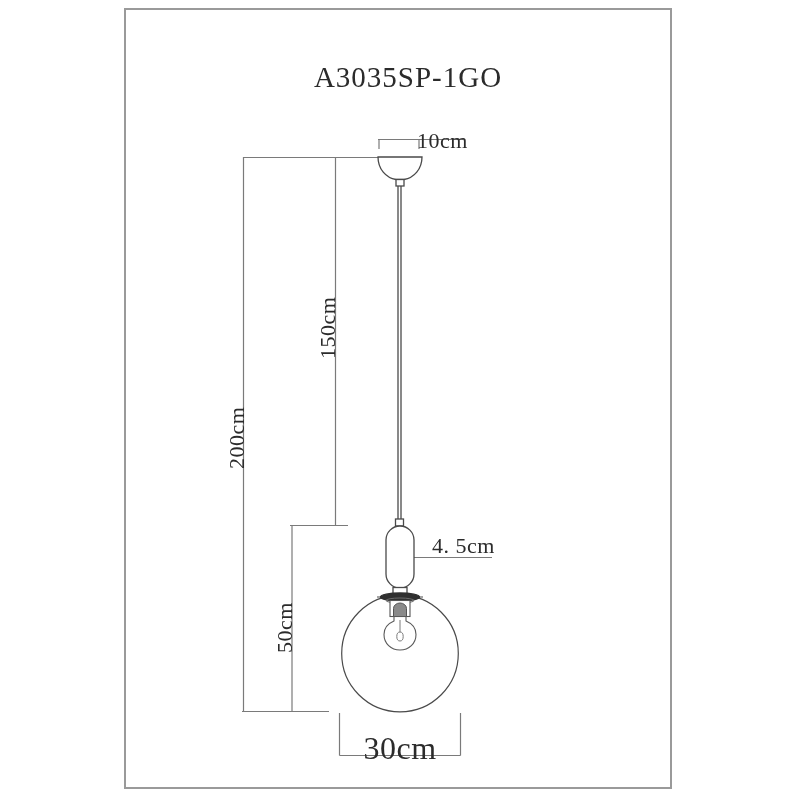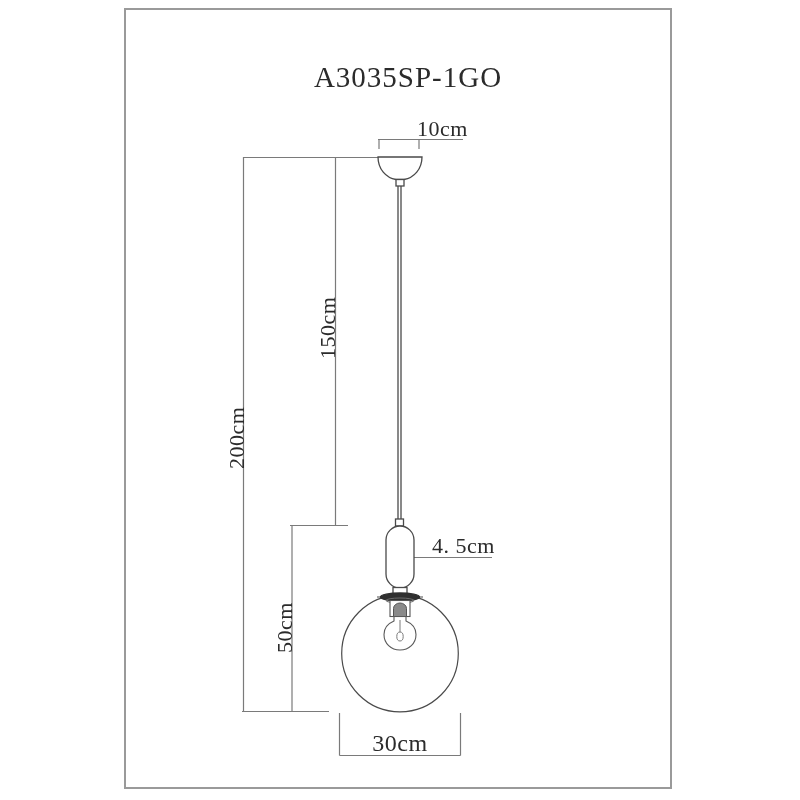--- a/index.html
+++ b/index.html
@@ -43,23 +43,23 @@
     left: 258px;
     top: 61px;
     width: 300px;
     text-align: center;
     font-size: 29px;
     letter-spacing: 1px;
   }
   .dim {
     font-size: 22px;
   }
-  .dim-10 { left: 417px; top: 116px; }
+  .dim-10 { left: 417px; top: 128px; }
   .dim-65 { left: 432px; top: 533px; }
-  .dim-30 { left: 350px; top: 730px; width: 100px; text-align: center; font-size: 24px; }
+  .dim-30 { left: 350px; top: 730px; width: 100px; text-align: center; font-size: 32px; }
   .rot {
     transform: rotate(-90deg);
     text-align: center;
   }
   .dim-200 { left: 206px; top: 425px; width: 62px; }
   .dim-150 { left: 299px; top: 317px; width: 58px; }
   .dim-50  { left: 261px; top: 616px; width: 48px; }
 </style>
 </head>
 <body>

